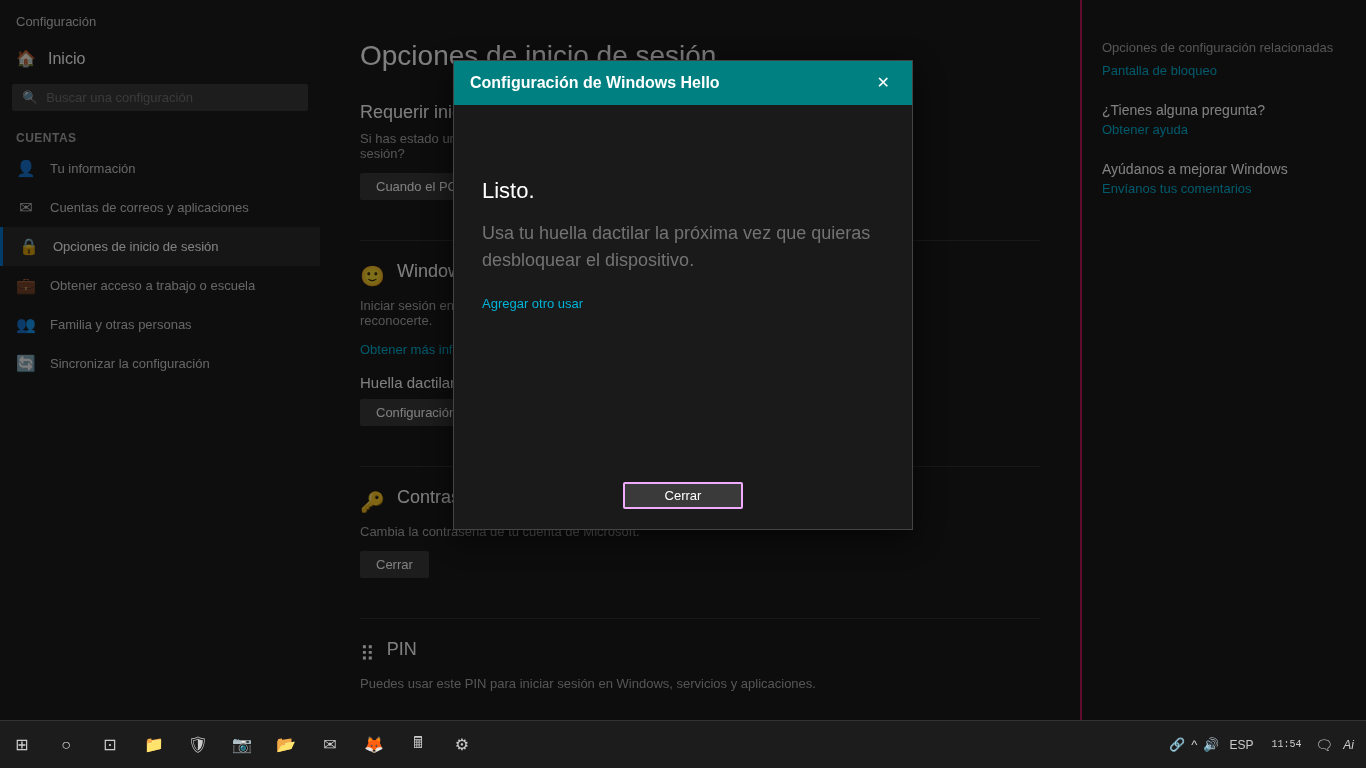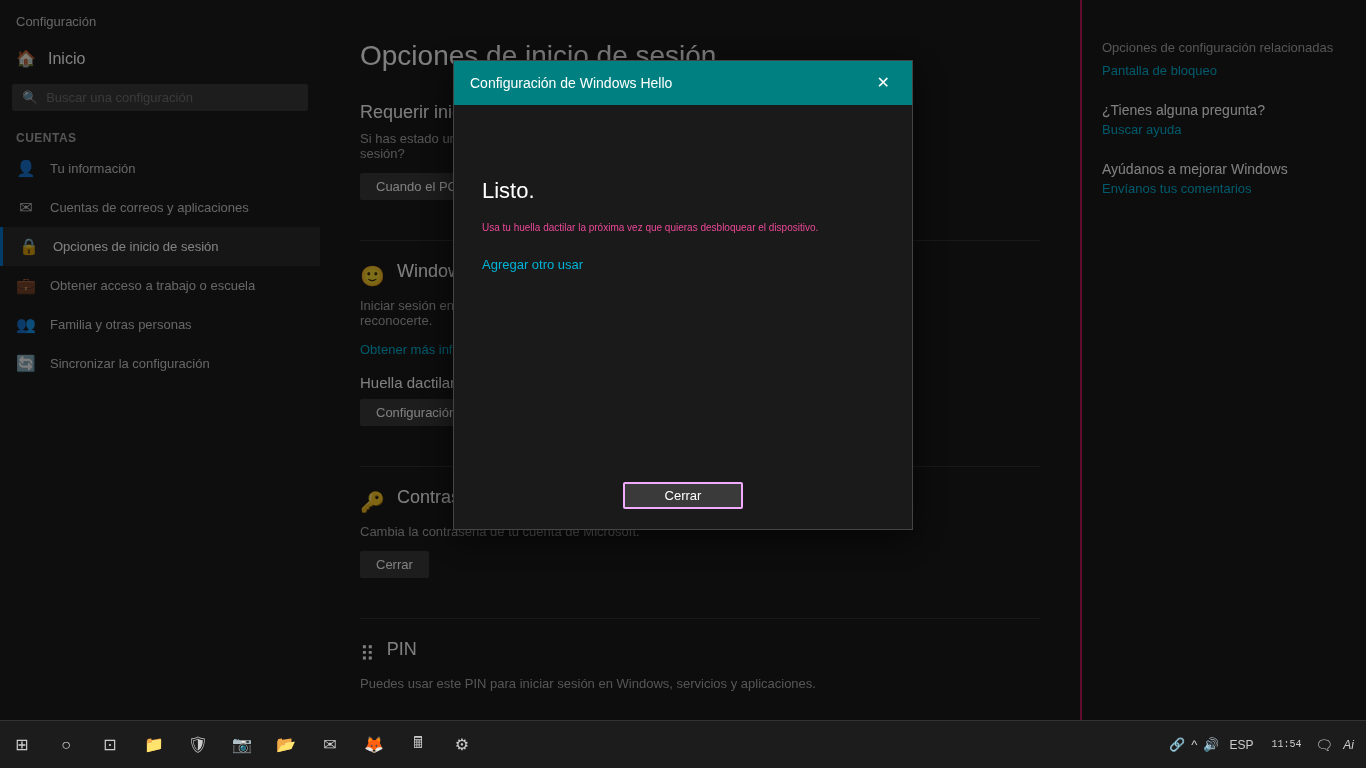--- a/index.html
+++ b/index.html
@@ -258,23 +258,23 @@
 
     .modal-header {
       background: #008080;
       padding: 12px 16px;
       display: flex;
       align-items: center;
       justify-content: space-between;
     }
 
     .modal-header-title {
-      font-size: 14px;
-      color: #fff;
-      font-weight: 400;
+      font-size: 16px;
+      color: #fff;
+      font-weight: 700;
     }
 
     .modal-close-btn {
       background: transparent;
       border: none;
       color: #fff;
       font-size: 16px;
       cursor: pointer;
       padding: 2px 6px;
       line-height: 1;
@@ -287,22 +287,22 @@
     }
 
     .modal-ready-title {
       font-size: 22px;
       font-weight: 300;
       color: #fff;
       margin-bottom: 16px;
     }
 
     .modal-desc {
-      font-size: 10px;
-      color: #ec4899;
+      font-size: 18px;
+      color: #737373;
       margin-bottom: 20px;
       line-height: 1.5;
     }
 
     .modal-link {
       color: #00b4d8;
       font-size: 13px;
       cursor: pointer;
       text-decoration: none;
     }
@@ -411,21 +411,21 @@
     </div>
     <div class="section-desc">Puedes usar este PIN para iniciar sesión en Windows, servicios y aplicaciones.</div>
   </div>
 </div>
 
 <div class="right-panel">
   <div class="right-section-title">Opciones de configuración relacionadas</div>
   <a class="right-section-link">Pantalla de bloqueo</a>
 
   <div class="right-section-header">¿Tienes alguna pregunta?</div>
-  <a class="right-section-link">Buscar ayuda</a>
+  <a class="right-section-link">Obtener ayuda</a>
 
   <div class="right-section-header">Ayúdanos a mejorar Windows</div>
   <a class="right-section-link">Envíanos tus comentarios</a>
 </div>
 
 <div class="modal-overlay">
   <div class="modal">
     <div class="modal-header">
       <span class="modal-header-title">Configuración de Windows Hello</span>
       <button class="modal-close-btn">✕</button>

